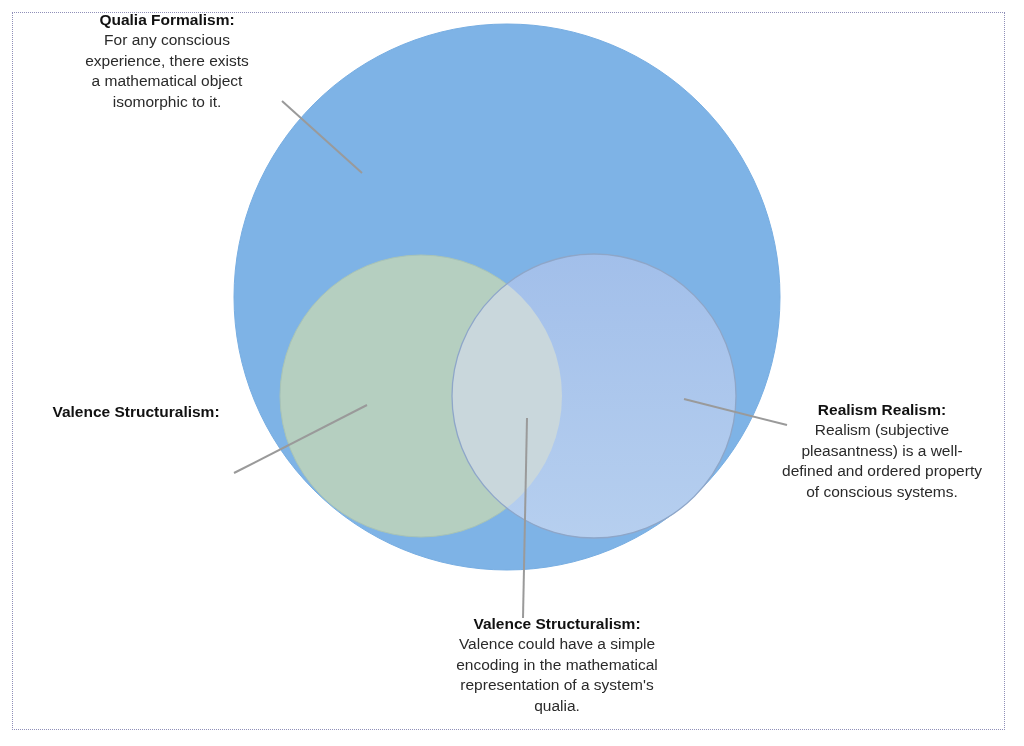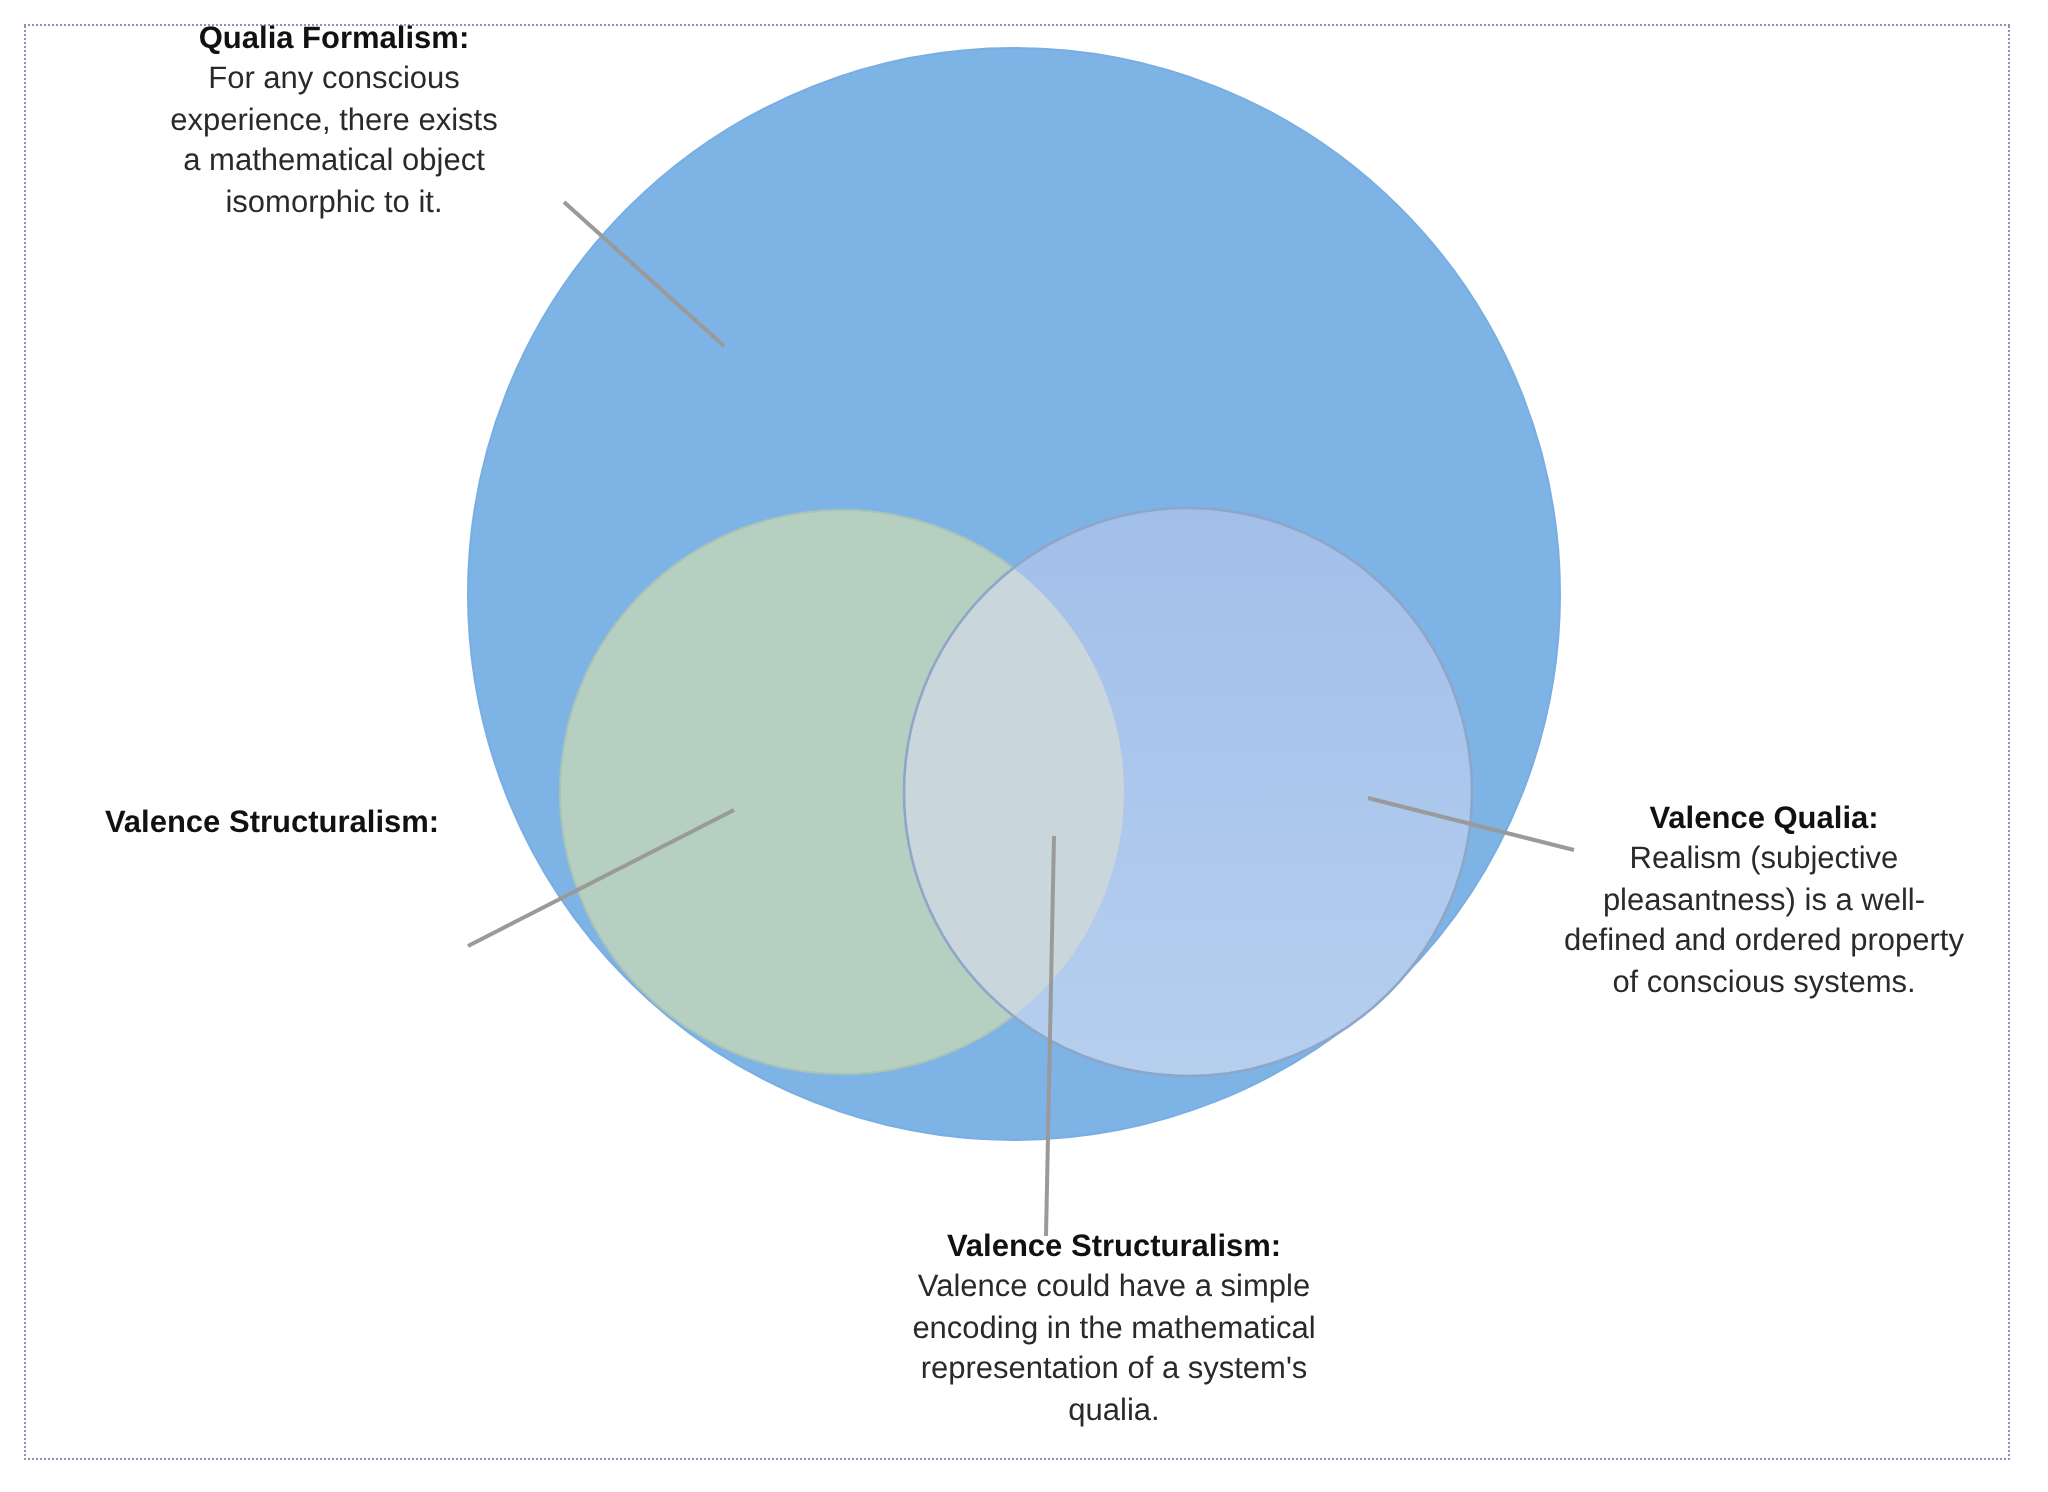--- a/index.html
+++ b/index.html
@@ -50,21 +50,21 @@
 experience, there exists
 a mathematical object
 isomorphic to it.</span>
 </div>
 
 <div class="label" id="lbl-qs">
   <span class="title">Valence Structuralism:</span>
 </div>
 
 <div class="label" id="lbl-vr">
-  <span class="title">Valence Qualia:</span>
+  <span class="title">Realism Realism:</span>
   <span class="desc">Realism (subjective
 pleasantness) is a well-
 defined and ordered property
 of conscious systems.</span>
 </div>
 
 <div class="label" id="lbl-vs">
   <span class="title">Valence Structuralism:</span>
   <span class="desc">Valence could have a simple
 encoding in the mathematical

